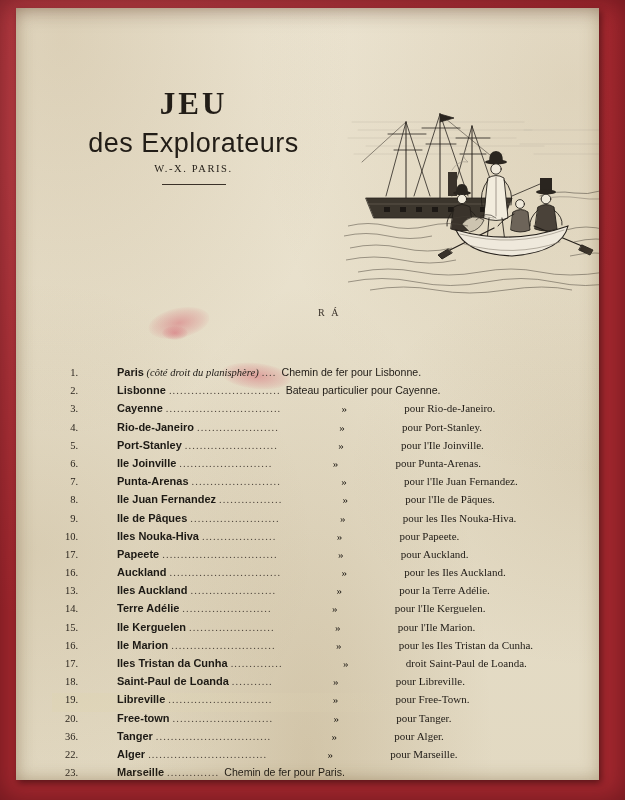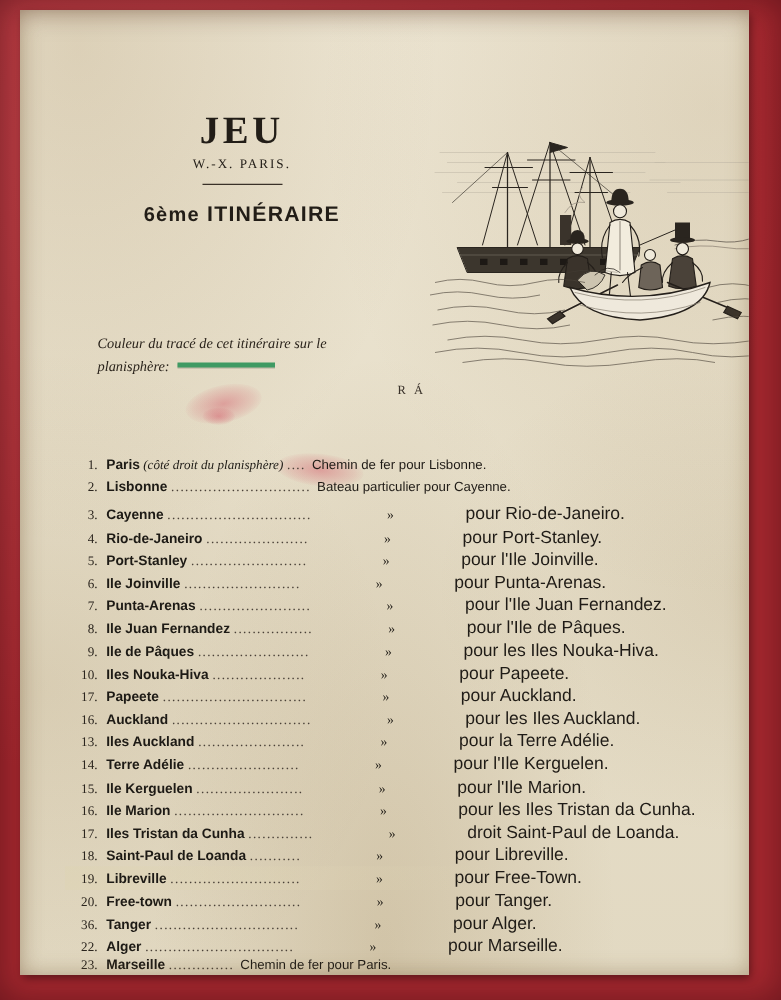--- a/index.html
+++ b/index.html
@@ -191,20 +191,21 @@
     text-align: right;
     padding-right: 7px;
     font-size: 10.5px;
     color: #2b251e;
   }
   .place {
     font-family: "Liberation Sans", sans-serif;
     font-size: 11px;
     font-weight: 700;
     color: #1d1a15;
+    margin-left: 32px;
   }
   .place .note {
     font-family: "Liberation Serif", serif;
     font-style: italic;
     font-weight: 400;
     font-size: 10.5px;
   }
   .dots {
     flex: 0 0 auto;
     overflow: hidden;
@@ -217,22 +218,22 @@
   .midcol {
     width: 120px;
     text-align: center;
     font-size: 11px;
   }
   .midcol .dq {
     font-family: "Liberation Serif", serif;
     font-size: 11px;
   }
   .dest {
-    font-family: Liberation Sans, sans-serif;
-    font-size: 14px;
+    font-family: Liberation Serif, serif;
+    font-size: 11px;
     color: #1f1b16;
     text-align: right;
   }
   .wide-mid {
     font-family: "Liberation Sans", sans-serif;
     font-size: 10.6px;
     color: #1f1b16;
     margin-left: 2px;
   }
 
@@ -246,32 +247,25 @@
 
 <div id="board">
 
   <div id="card">
     <div class="mottle"></div>
 
     <div id="header">
 
       <div id="title-block">
         <div id="title-line1">JEU</div>
+        <div id="title-line2">des Explorateurs</div>
         <div id="publisher">W.-X.  PARIS.</div>
         <div id="rule"></div>
-        <div id="itinerary-line">
-          <span class="ord">6ème</span>
-          <span>ITINÉRAIRE</span>
-        </div>
       </div>
 
-      <div id="colour-note">
-        <span>Couleur du tracé de cet itinéraire sur le</span><br>
-        <span>planisphère:</span><span id="colour-swatch"></span>
-      </div>
 
       <div class="stain" id="stain1"></div>
       <div class="stain" id="stain3"></div>
 
       <div id="engraving">
         <svg width="275" height="195" viewBox="0 0 275 195" xmlns="http://www.w3.org/2000/svg">
           <g stroke="#2a251f" fill="none" stroke-width="0.8" stroke-linecap="round">
 
             <g stroke="#b9b0a0" stroke-width="0.5" opacity="0.75">
               <path d="M8 22 H180"></path>

